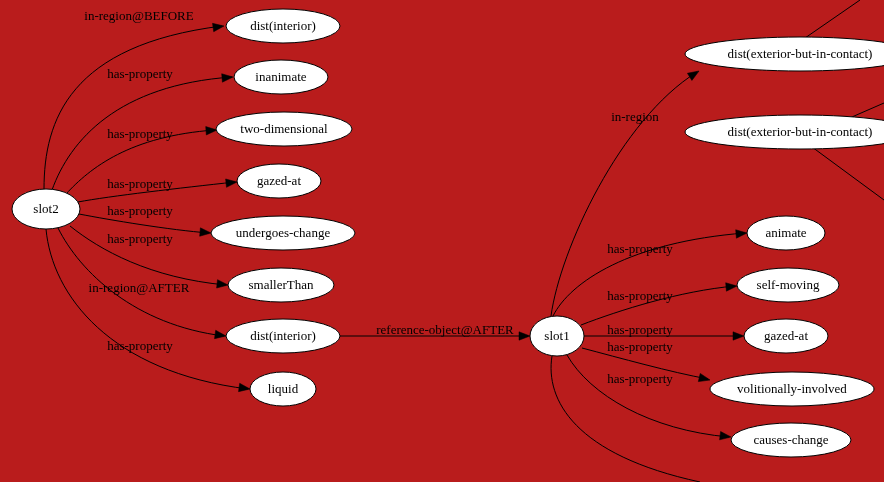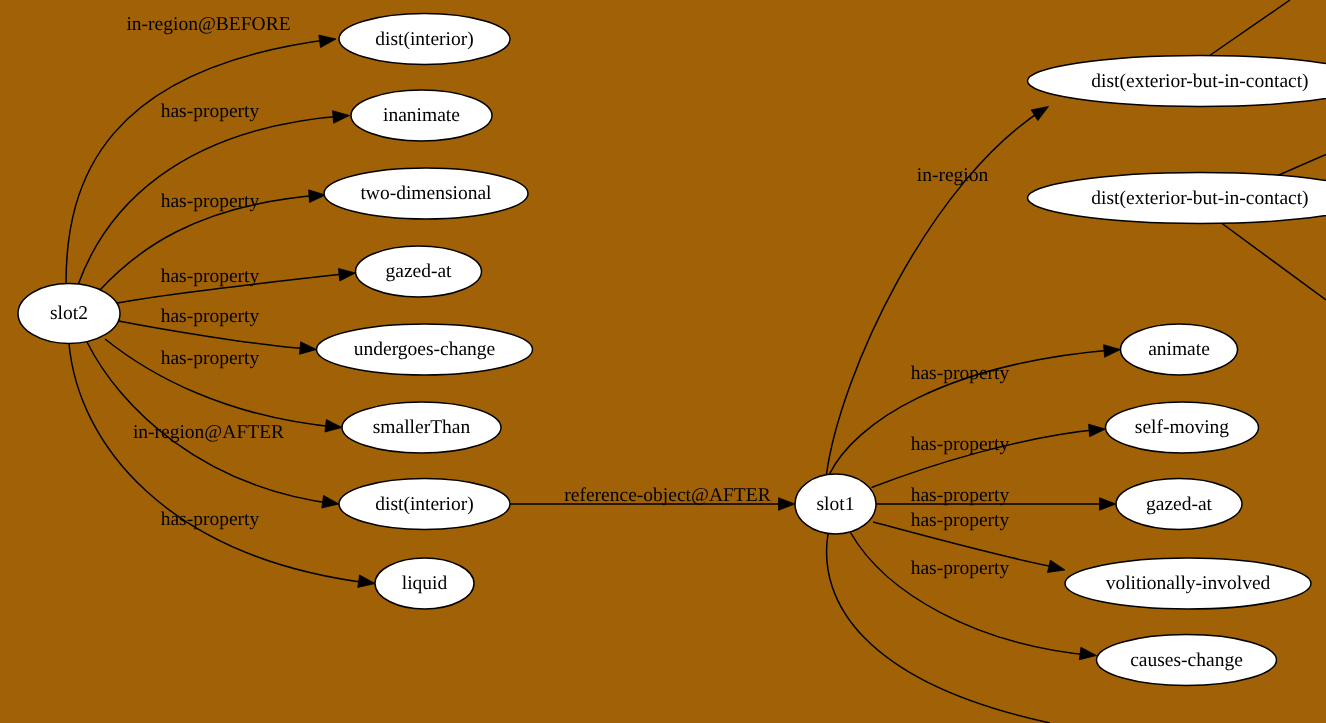--- a/index.html
+++ b/index.html
@@ -4,21 +4,21 @@
 <style>
   html, body {
     margin: 0;
     padding: 0;
     background: #ffffff;
   }
   #graph-root {
     position: relative;
     width: 884px;
     height: 482px;
-    background: #a16207;
+    background: #b91c1c;
     overflow: hidden;
     font-family: "Liberation Serif", "DejaVu Serif", serif;
   }
   svg#graph-canvas {
     display: block;
     width: 884px;
     height: 482px;
   }
   .gnode-ellipse {
     fill: #ffffff;

